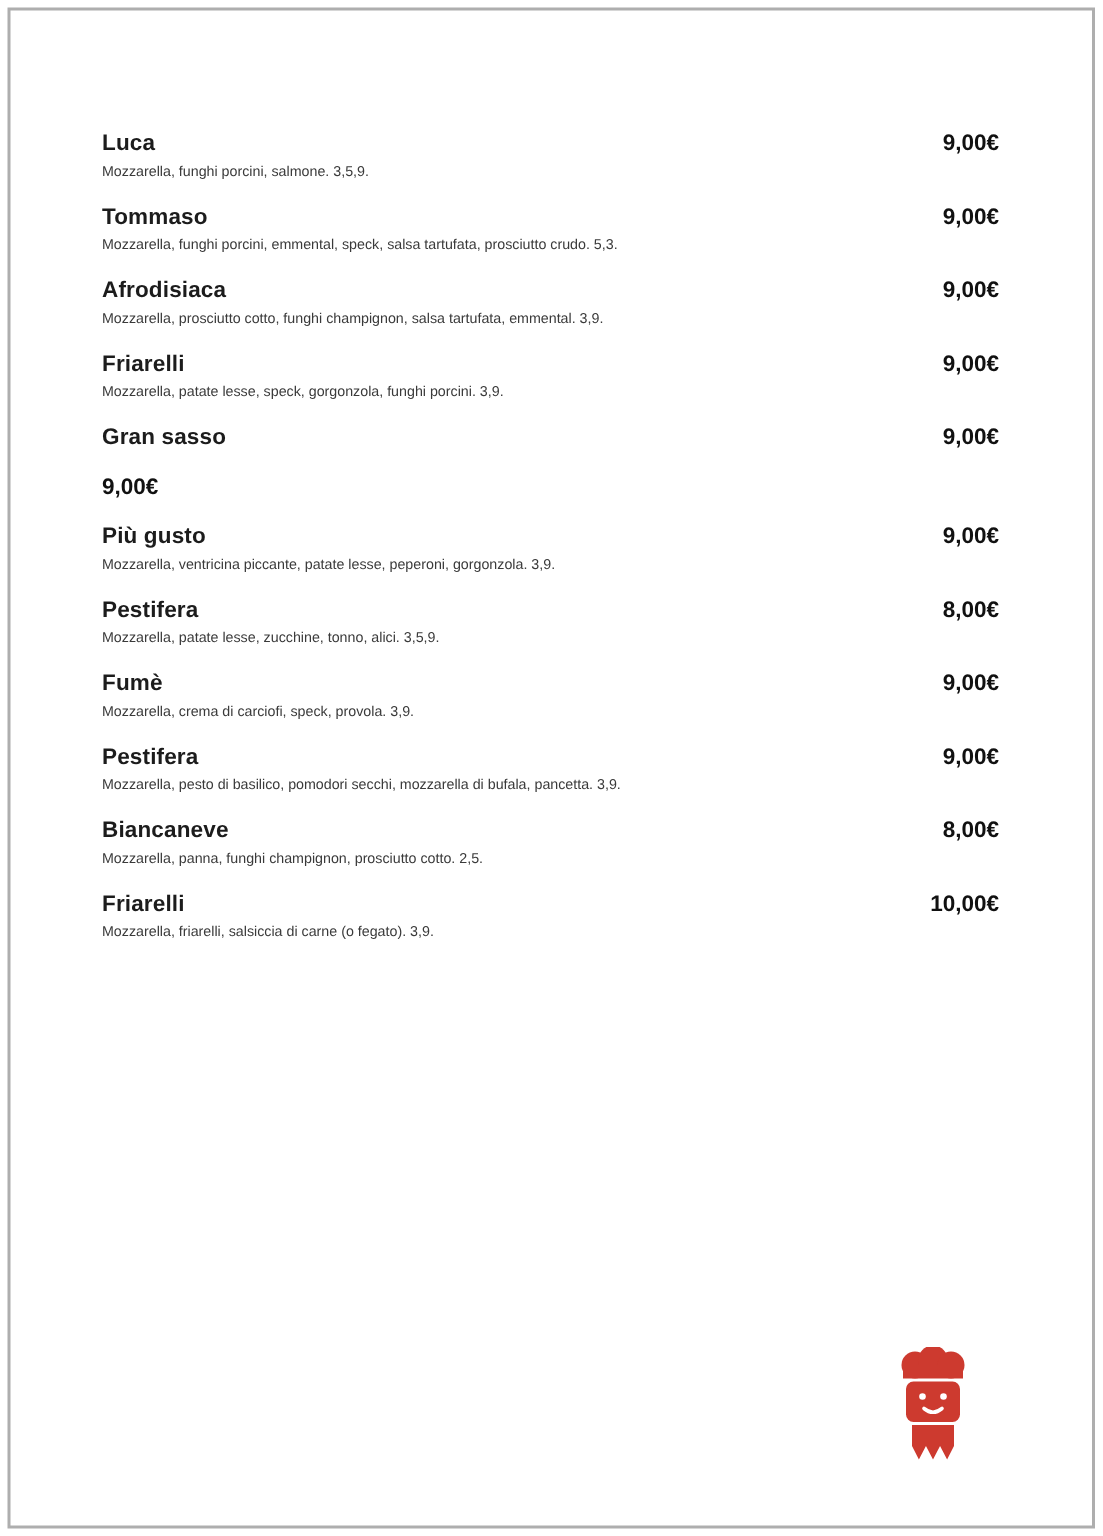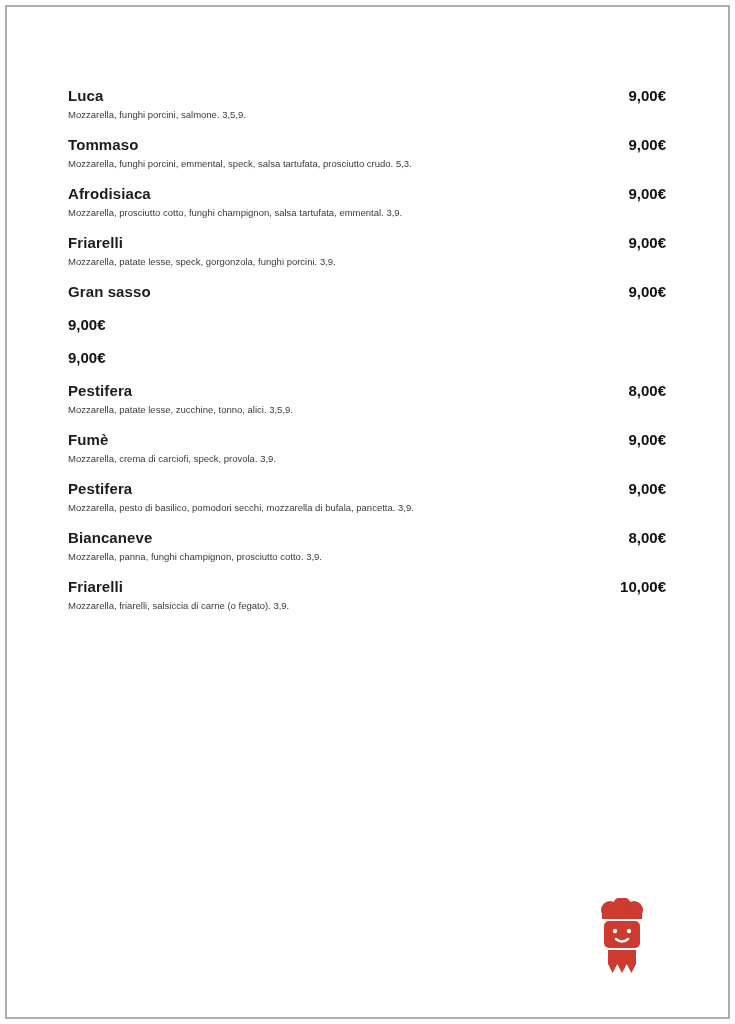--- a/index.html
+++ b/index.html
@@ -110,20 +110,24 @@
       <div class="item-name">Gran sasso</div>
     </div>
     <div class="item-price">9,00€</div>
   </div>
 
   <div class="menu-item">
     <div class="item-price">9,00€</div>
   </div>
 
   <div class="menu-item">
+    <div class="item-main">
+      <div class="item-name">Più gusto</div>
+      <div class="item-desc">Mozzarella, ventricina piccante, patate lesse, peperoni, gorgonzola. 3,9.</div>
+    </div>
     <div class="item-price">9,00€</div>
   </div>
 
   <div class="menu-item">
     <div class="item-main">
       <div class="item-name">Pestifera</div>
       <div class="item-desc">Mozzarella, patate lesse, zucchine, tonno, alici. 3,5,9.</div>
     </div>
     <div class="item-price">8,00€</div>
   </div>
@@ -140,21 +144,21 @@
     <div class="item-main">
       <div class="item-name">Pestifera</div>
       <div class="item-desc">Mozzarella, pesto di basilico, pomodori secchi, mozzarella di bufala, pancetta. 3,9.</div>
     </div>
     <div class="item-price">9,00€</div>
   </div>
 
   <div class="menu-item">
     <div class="item-main">
       <div class="item-name">Biancaneve</div>
-      <div class="item-desc">Mozzarella, panna, funghi champignon, prosciutto cotto. 3,9.</div>
+      <div class="item-desc">Mozzarella, panna, funghi champignon, prosciutto cotto. 2,5.</div>
     </div>
     <div class="item-price">8,00€</div>
   </div>
 
   <div class="menu-item">
     <div class="item-main">
       <div class="item-name">Friarelli</div>
       <div class="item-desc">Mozzarella, friarelli, salsiccia di carne (o fegato). 3,9.</div>
     </div>
     <div class="item-price">10,00€</div>

